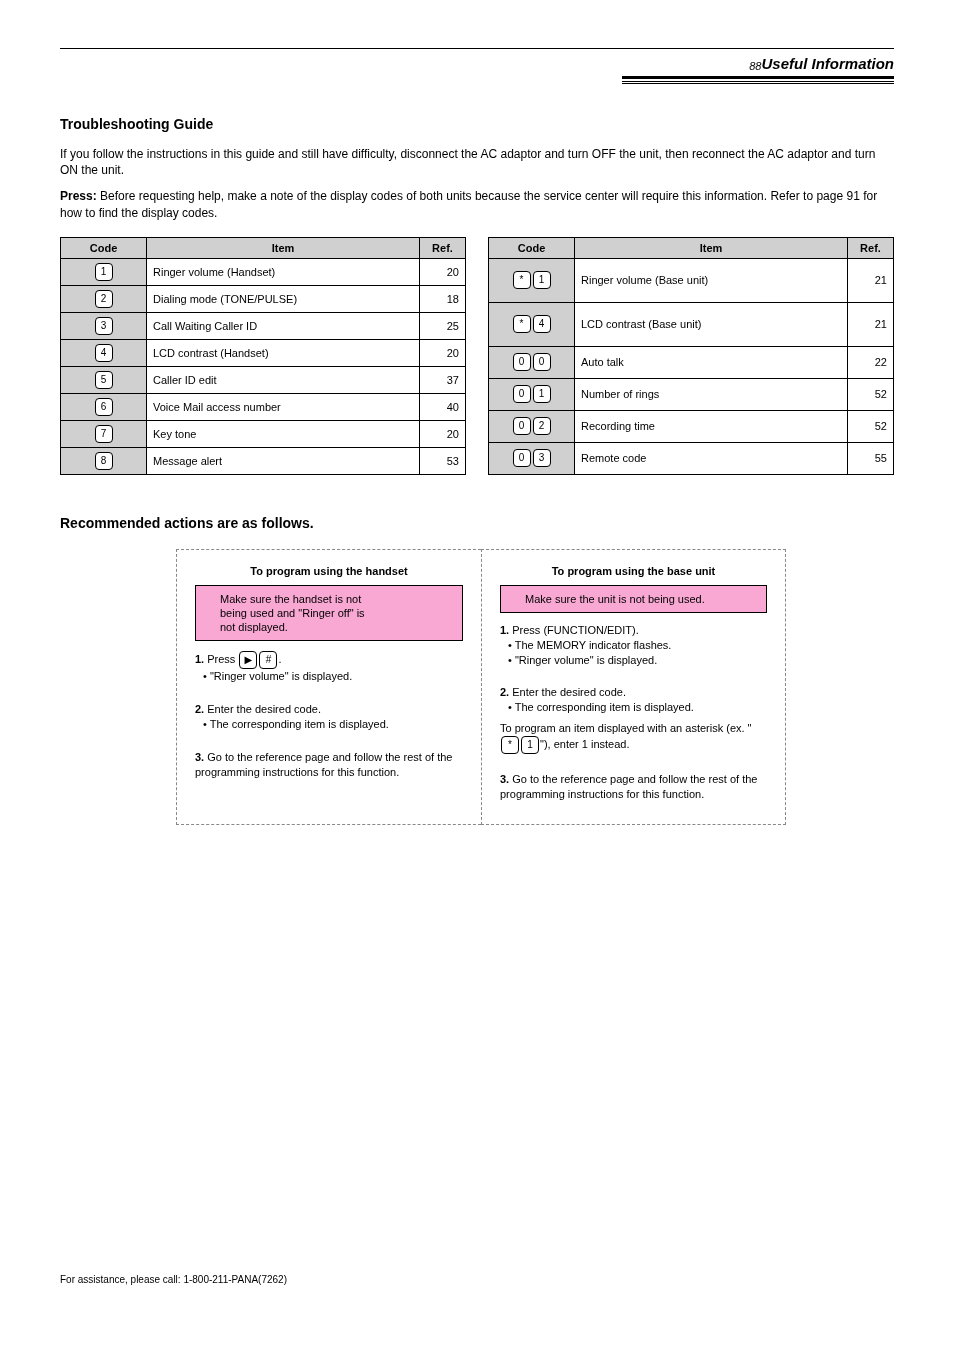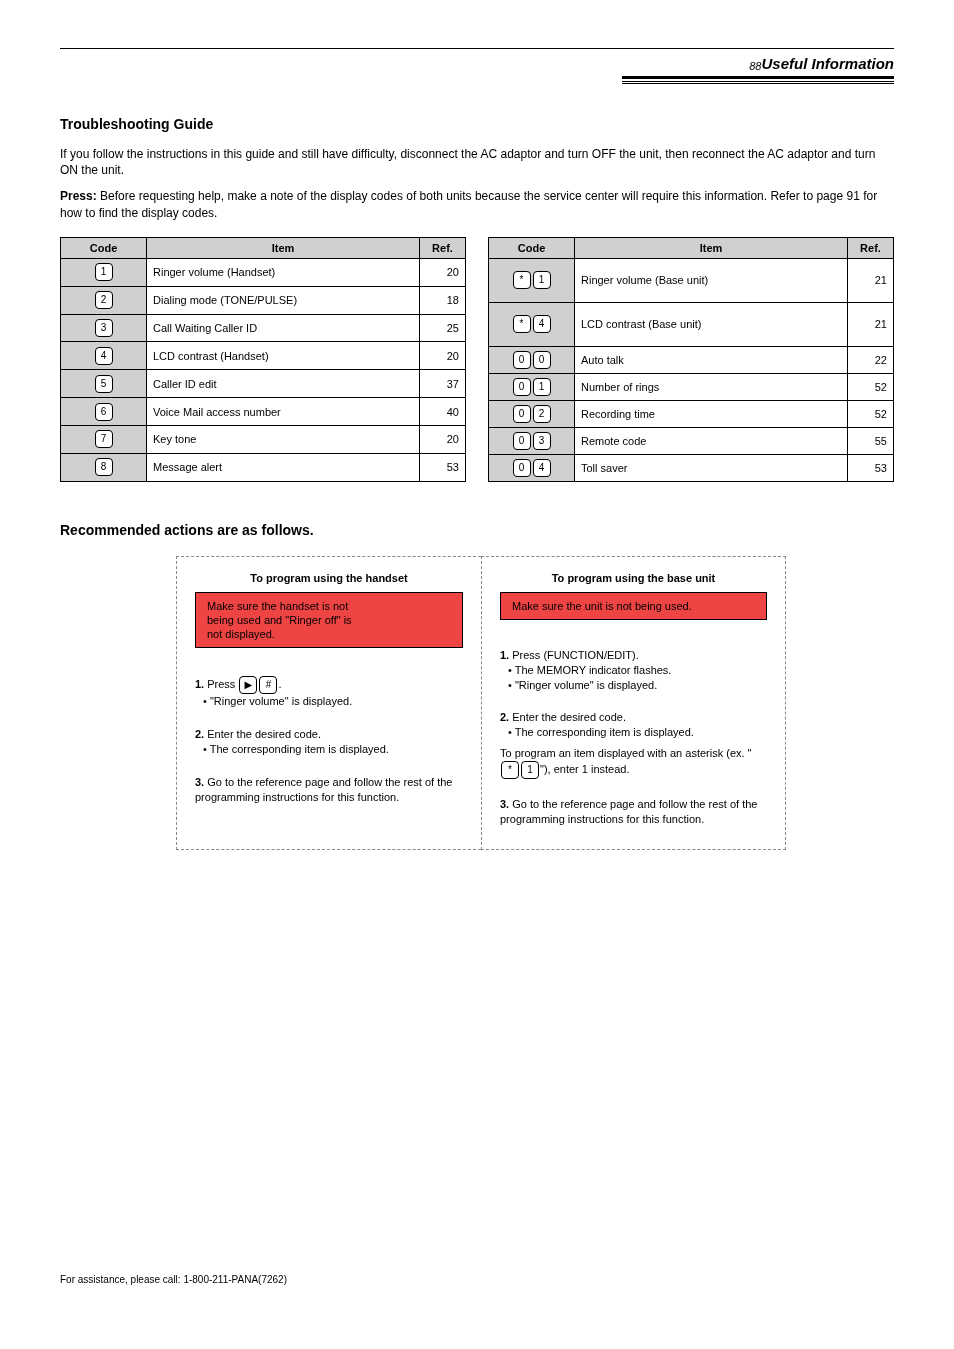--- a/index.html
+++ b/index.html
@@ -95,24 +95,24 @@
     line-height: 1.35;
   }
   .flow-col:first-child { border-right: none; }
   .flow-heading {
     font-weight: bold;
     text-align: center;
     margin-bottom: 6px;
   }
   .flow-box {
     border: 1px solid #000;
-    padding: 6px 11px;
+    padding: 6px 24px;
     font-size: 11px;
-    margin-bottom: 18px;
-    background: #ef4444;
+    margin-bottom: 0;
+    background: #f9a8d4;
     line-height: 1.3;
   }
   .flow-step { margin-bottom: 8px; }
   .flow-step b { font-weight: bold; }
   .bullet { margin-left: 8px; font-size: 11px; }
   .tel { font-family: inherit; }
   .arrow-gap { height: 10px; }
   .footer-note {
     position: absolute;
     bottom: 64px;
@@ -223,25 +223,20 @@
         <tr>
           <td class="code-cell"><span class="key">0</span><span class="key">2</span></td>
           <td>Recording time</td>
           <td class="ref-cell">52</td>
         </tr>
         <tr>
           <td class="code-cell"><span class="key">0</span><span class="key">3</span></td>
           <td>Remote code</td>
           <td class="ref-cell">55</td>
         </tr>
-        <tr>
-          <td class="code-cell"><span class="key">0</span><span class="key">4</span></td>
-          <td>Toll saver</td>
-          <td class="ref-cell">53</td>
-        </tr>
       </tbody>
   </table>
 </div>
 
 <div class="actions-title">Recommended actions are as follows.</div>
 
 <div class="flow-wrap">
   <div class="flow-col">
     <div class="flow-heading">To program using the handset</div>
     <div class="flow-box">

